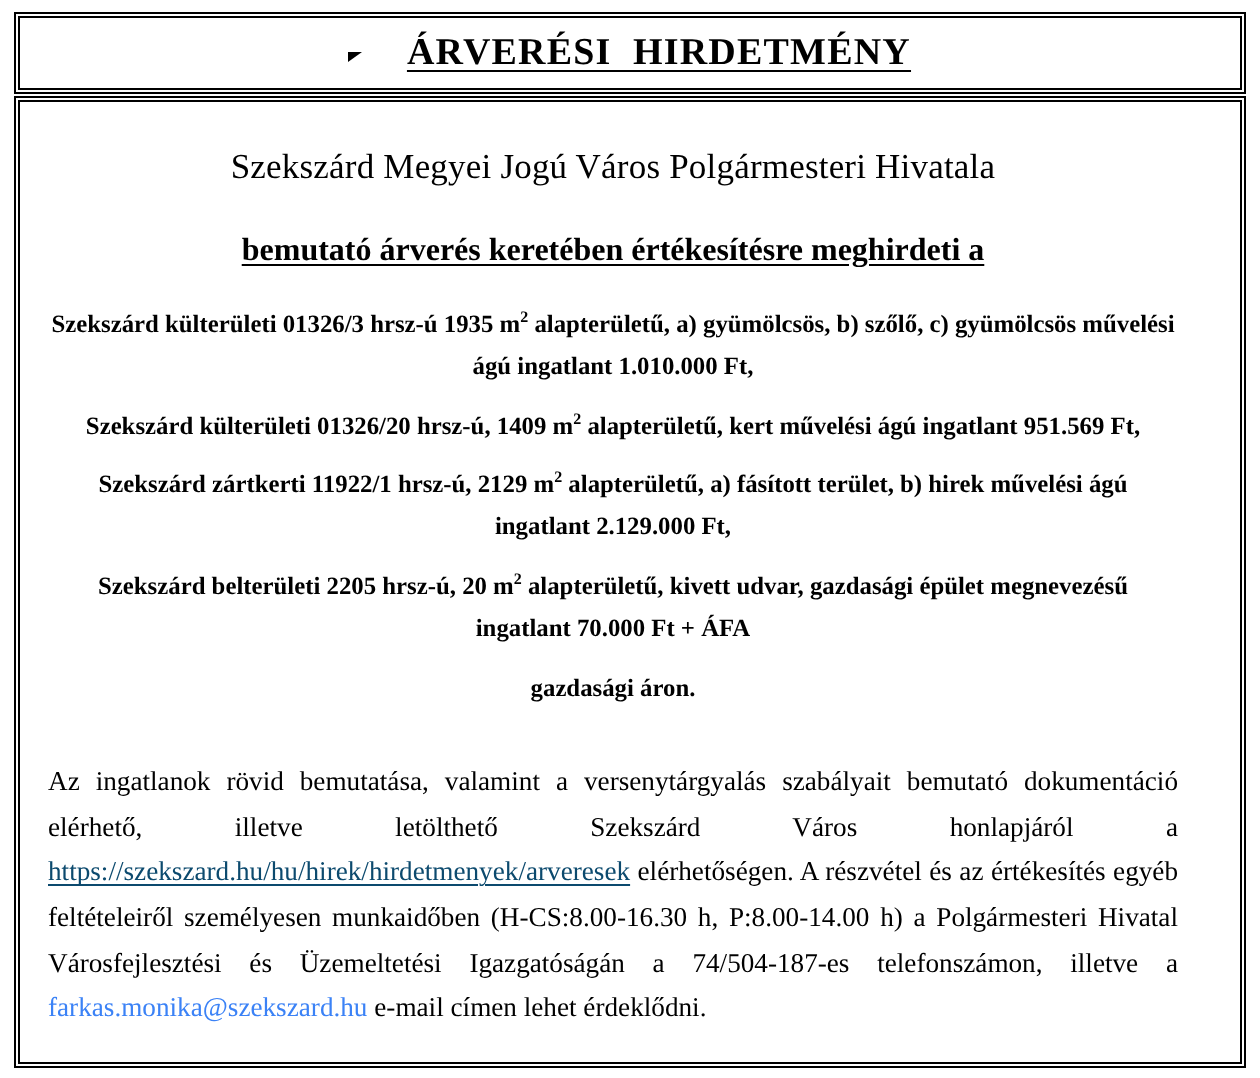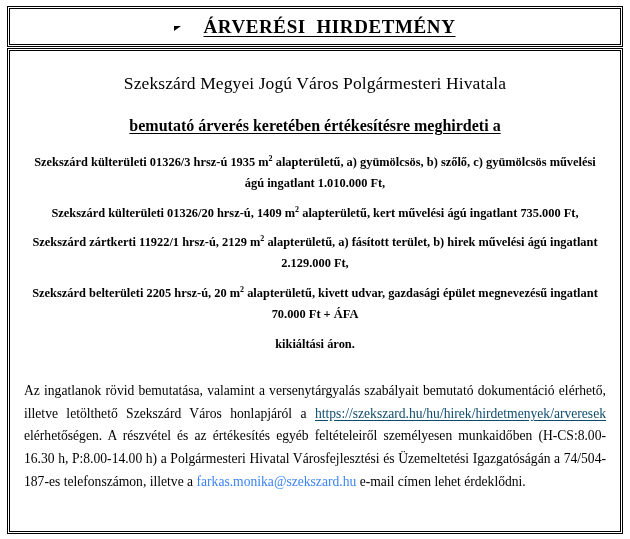--- a/index.html
+++ b/index.html
@@ -55,21 +55,21 @@
     text-decoration: underline;
     text-underline-offset: 3px;
     white-space: pre;
   }
 
   
   .body-box {
     border: 3px double #000000;
     box-sizing: border-box;
     height: 486px;
-    padding: 22px 12px 0 12px;
+    padding: 22px 29px 0 12px;
     overflow: hidden;
   }
 
   .org-name {
     text-align: center;
     font-size: 17.5px;
     font-weight: normal;
     margin: 0 0 23px 0;
     letter-spacing: 0.1px;
   }
@@ -149,32 +149,32 @@
 
     <div class="sub-head">bemutató árverés keretében értékesítésre meghirdeti a</div>
 
     <div class="props">
 
       <div class="prop">
         <span>Szekszárd külterületi 01326/3 hrsz-ú 1935 m</span><sup>2</sup><span> alapterületű, a) gyümölcsös, b) szőlő, c) gyümölcsös művelési ágú ingatlant 1.010.000 Ft,</span>
       </div>
 
       <div class="prop">
-        <span>Szekszárd külterületi 01326/20 hrsz-ú, 1409 m</span><sup>2</sup><span> alapterületű, kert művelési ágú ingatlant 735.000 Ft,</span>
+        <span>Szekszárd külterületi 01326/20 hrsz-ú, 1409 m</span><sup>2</sup><span> alapterületű, kert művelési ágú ingatlant 951.569 Ft,</span>
       </div>
 
       <div class="prop">
         <span>Szekszárd zártkerti 11922/1 hrsz-ú, 2129 m</span><sup>2</sup><span> alapterületű, a) fásított terület, b) hirek művelési ágú ingatlant 2.129.000 Ft,</span>
       </div>
 
       <div class="prop">
         <span>Szekszárd belterületi 2205 hrsz-ú, 20 m</span><sup>2</sup><span> alapterületű, kivett udvar, gazdasági épület megnevezésű ingatlant 70.000 Ft + ÁFA</span>
       </div>
 
     </div>
 
-    <div class="closing-bold">kikiáltási áron.</div>
+    <div class="closing-bold">gazdasági áron.</div>
 
     <div class="para"><span>Az ingatlanok rövid bemutatása, valamint a versenytárgyalás szabályait bemutató dokumentáció elérhető, illetve letölthető Szekszárd Város honlapjáról a </span><a class="weblink" href="#">https://szekszard.hu/hu/hirek/hirdetmenyek/arveresek</a><span> elérhetőségen. A részvétel és az értékesítés egyéb feltételeiről személyesen munkaidőben (H-CS:8.00-16.30 h, P:8.00-14.00 h) a Polgármesteri Hivatal Városfejlesztési és Üzemeltetési Igazgatóságán a 74/504-187-es telefonszámon, illetve a </span><a class="maillink" href="#">farkas.monika@szekszard.hu</a><span> e-mail címen lehet érdeklődni.</span></div>
 
   </div>
 
 </div>
 
 </body></html>

